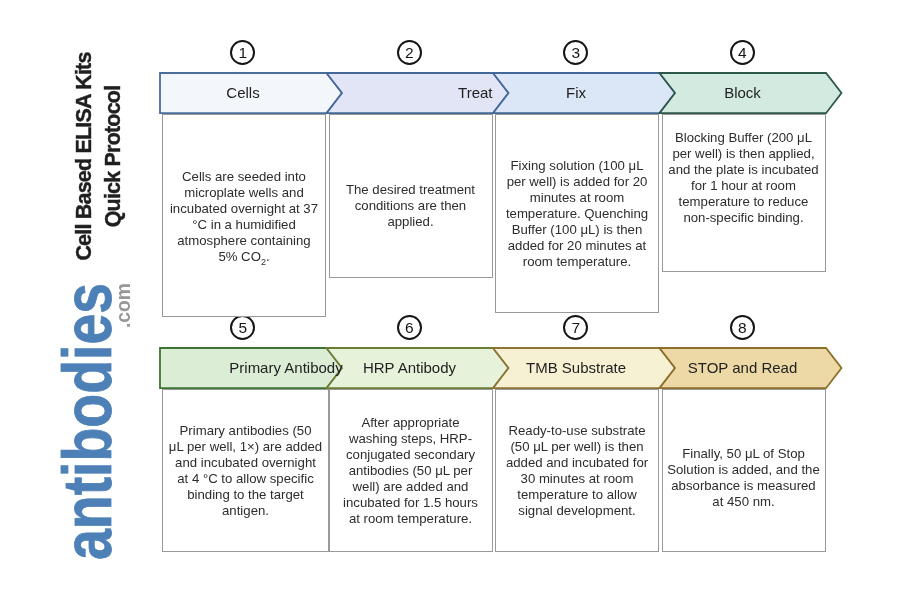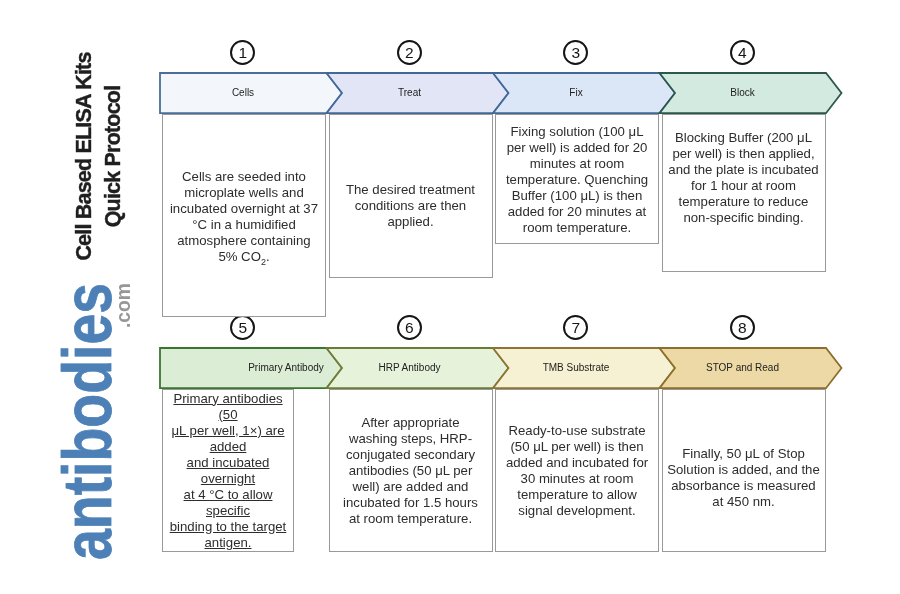--- a/index.html
+++ b/index.html
@@ -8,21 +8,21 @@
   .title{
     position:absolute;left:0;top:0;
     transform:translate(69.5px,266.5px) rotate(-90deg);
     transform-origin:0 0;
     width:220px;text-align:center;
     font-size:21.5px;font-weight:bold;color:#1f1f1f;line-height:28.5px;
     letter-spacing:-0.8px;white-space:nowrap;-webkit-text-stroke:0.4px #1f1f1f;
   }
   .lab{
     position:absolute;height:40px;line-height:40px;text-align:center;
-    font-size:10px;color:#222;
+    font-size:15px;color:#222;
   }
   .circ{
     position:absolute;width:21px;height:21px;border:2.6px solid #151515;border-radius:50%;
     background:#fff;text-align:center;line-height:21px;font-size:15.5px;color:#151515;
   }
   .box{
     position:absolute;background:#fff;border:1px solid #999;
     display:flex;align-items:center;justify-content:center;
     font-size:13.2px;line-height:16px;color:#2d2d2d;text-align:center;
     box-sizing:border-box;
@@ -52,43 +52,43 @@
 <div class="circ" style="left:396.75px;top:40px;">2</div>
 <div class="circ" style="left:563.25px;top:40px;">3</div>
 <div class="circ" style="left:729.75px;top:40px;">4</div>
 
 <div class="circ" style="left:230.25px;top:314.5px;">5</div>
 <div class="circ" style="left:396.75px;top:314.5px;">6</div>
 <div class="circ" style="left:563.25px;top:314.5px;">7</div>
 <div class="circ" style="left:729.75px;top:314.5px;">8</div>
 
 <div class="lab" style="left:160px;top:73px;width:166px;">Cells</div>
-<div class="lab" style="left:326.5px;top:73px;width:166px;">Treat</div>
+<div class="lab" style="left:326.5px;top:73px;width:166px;text-align:right;">Treat</div>
 <div class="lab" style="left:493px;top:73px;width:166px;">Fix</div>
 <div class="lab" style="left:659.5px;top:73px;width:166px;">Block</div>
 
 <div class="lab" style="left:160px;top:348px;width:166px;padding-left:43px;">Primary Antibody</div>
 <div class="lab" style="left:326.5px;top:348px;width:166px;">HRP Antibody</div>
 <div class="lab" style="left:493px;top:348px;width:166px;">TMB Substrate</div>
 <div class="lab" style="left:659.5px;top:348px;width:166px;">STOP and Read</div>
 
 <div class="box" style="left:162px;top:114px;width:164px;height:203px;padding-top:8px;">
   <div>Cells are seeded into<br>microplate wells and<br>incubated overnight at 37<br>°C in a humidified<br>atmosphere containing<br>5% CO<sub>2</sub>.</div>
 </div>
 <div class="box" style="left:328.5px;top:114px;width:164px;height:163.5px;padding-top:20px;">
   <div>The desired treatment<br>conditions are then<br>applied.</div>
 </div>
-<div class="box" style="left:495px;top:114px;width:164px;height:130px;padding-top:1.5px;">
+<div class="box" style="left:495px;top:114px;width:164px;height:199px;padding-top:1.5px;">
   <div>Fixing solution (100 μL<br>per well) is added for 20<br>minutes at room<br>temperature. Quenching<br>Buffer (100 μL) is then<br>added for 20 minutes at<br>room temperature.</div>
 </div>
 <div class="box" style="left:661.5px;top:114px;width:164px;height:158px;padding-bottom:30px;">
   <div>Blocking Buffer (200 μL<br>per well) is then applied,<br>and the plate is incubated<br>for 1 hour at room<br>temperature to reduce<br>non-specific binding.</div>
 </div>
 
-<div class="box" style="left:162px;top:389px;width:132px;height:163px;text-decoration:underline;">
+<div class="box" style="left:162px;top:389px;width:167px;height:163px;">
   <div>Primary antibodies (50<br>μL per well, 1×) are added<br>and incubated overnight<br>at 4 °C to allow specific<br>binding to the target<br>antigen.</div>
 </div>
 <div class="box" style="left:328.5px;top:389px;width:164px;height:163px;">
   <div>After appropriate<br>washing steps, HRP-<br>conjugated secondary<br>antibodies (50 μL per<br>well) are added and<br>incubated for 1.5 hours<br>at room temperature.</div>
 </div>
 <div class="box" style="left:495px;top:389px;width:164px;height:163px;">
   <div>Ready-to-use substrate<br>(50 μL per well) is then<br>added and incubated for<br>30 minutes at room<br>temperature to allow<br>signal development.</div>
 </div>
 <div class="box" style="left:661.5px;top:389px;width:164px;height:163px;padding-top:14px;">
   <div>Finally, 50 μL of Stop<br>Solution is added, and the<br>absorbance is measured<br>at 450 nm.</div>

